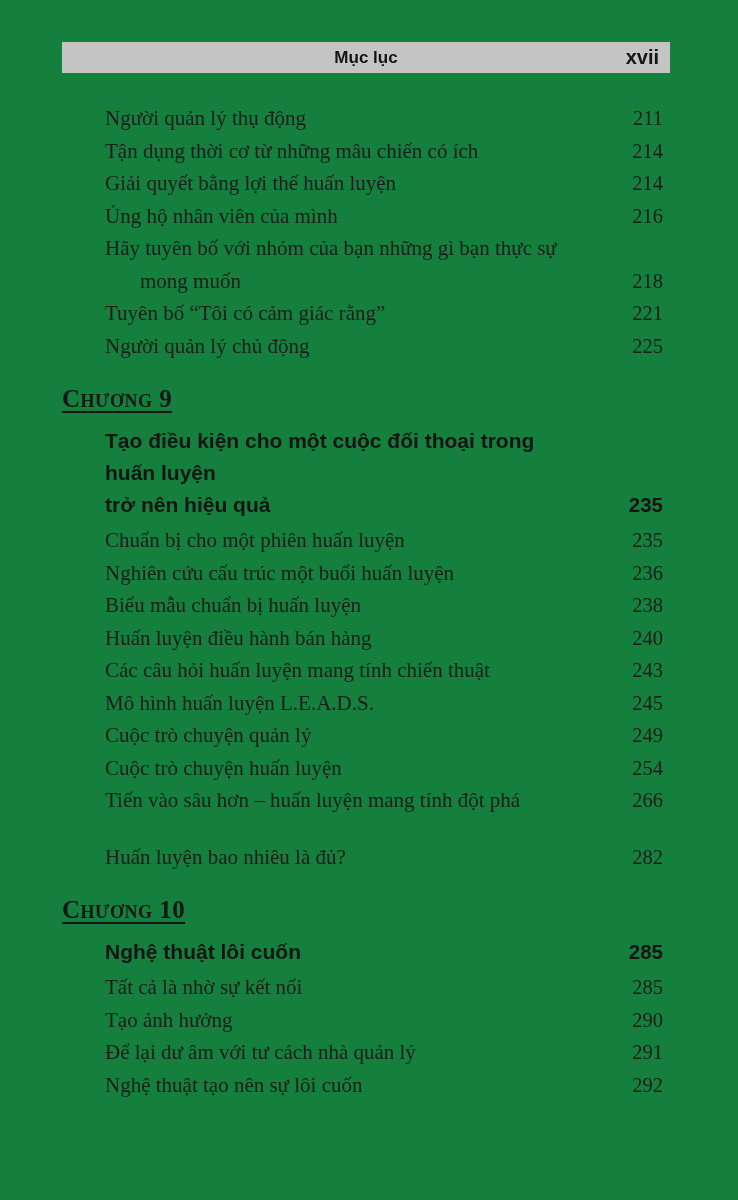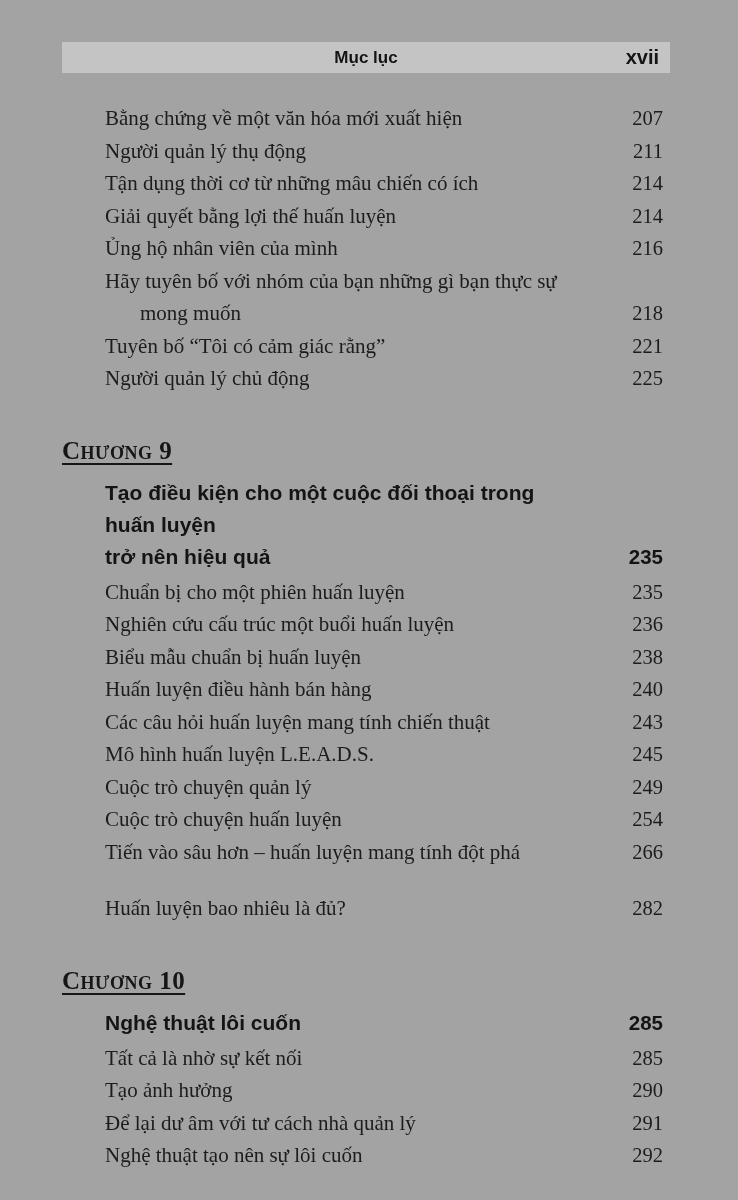--- a/index.html
+++ b/index.html
@@ -9,21 +9,21 @@
     height: 1200px;
     background: #ffffff;
     overflow: hidden;
     font-family: "Liberation Serif", "DejaVu Serif", serif;
     color: #1c1c1c;
   }
   .page {
     position: relative;
     width: 738px;
     height: 1200px;
-    background: #a3a3a3;
+    background: #15803d;
   }
   .header-bar {
     position: absolute;
     left: 62px;
     top: 42px;
     width: 608px;
     height: 31px;
     background: #c4c4c4;
   }
   .header-title {
@@ -63,21 +63,21 @@
   }
   .toc-row.gap-before { margin-top: 24px; }
   .entry-text { flex: 1 1 auto; }
   .entry-text .cont { padding-left: 35px; }
   .entry-page {
     flex: 0 0 auto;
     margin-left: 14px;
     font-size: 20.5px;
   }
   .chapter-label {
-    margin: 39px 0 9px 0;
+    margin: 20px 0 9px 0;
     font-variant: small-caps;
     font-weight: 700;
     font-size: 25px;
     line-height: 34px;
     letter-spacing: 0.5px;
     text-decoration: underline;
     text-decoration-thickness: 2px;
     text-underline-offset: 4px;
     color: #161616;
   }
@@ -105,24 +105,20 @@
 <body>
 
 <div class="page">
   <div class="header-bar">
     <span class="header-title">Mục lục</span>
     <span class="header-page-num">xvii</span>
   </div>
   <div class="toc" id="toc-list">
       <div class="toc-section">
         <div class="toc-row">
-          <span class="entry-text">Bằng chứng về một văn hóa mới xuất hiện</span>
-          <span class="entry-page">207</span>
-        </div>
-        <div class="toc-row">
           <span class="entry-text">Người quản lý thụ động</span>
           <span class="entry-page">211</span>
         </div>
         <div class="toc-row">
           <span class="entry-text">Tận dụng thời cơ từ những mâu chiến có ích</span>
           <span class="entry-page">214</span>
         </div>
         <div class="toc-row">
           <span class="entry-text">Giải quyết bằng lợi thế huấn luyện</span>
           <span class="entry-page">214</span>

